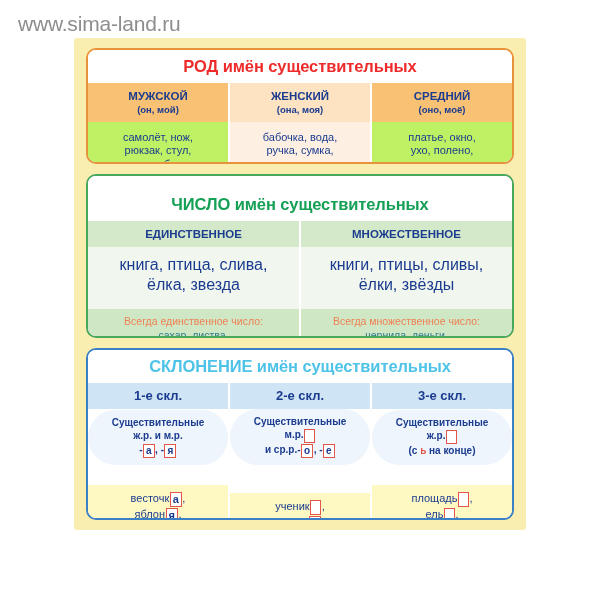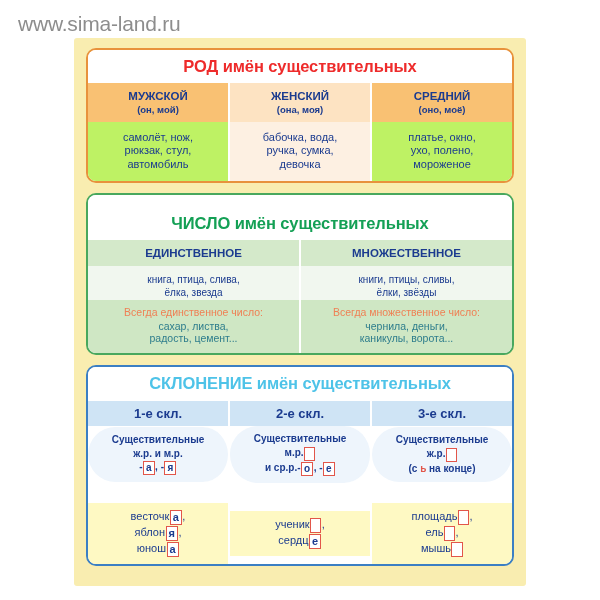--- a/index.html
+++ b/index.html
@@ -21,21 +21,21 @@
     color: #8d8d8d;
     letter-spacing: -0.2px;
     white-space: nowrap;
   }
 
   #poster {
     position: absolute;
     left: 74px;
     top: 38px;
     width: 452px;
-    height: 548px;
+    height: 492px;
     background: #f9edb0;
     border-radius: 3px;
     padding: 10px 12px;
     display: flex;
     flex-direction: column;
     gap: 10px;
   }
 
   
   .card {
@@ -108,22 +108,22 @@
     color: #1b3b8f;
     font-weight: bold;
     font-size: 11.5px;
     padding: 6px 2px;
     border-right: 2px solid #ffffff;
   }
   #card-number .head-row .cell:last-child { border-right: none; }
   #card-number .body-row .cell {
     background: #f1f7ef;
     color: #1b3b8f;
-    font-size: 10px;
-    padding: 8px 3px 1px;
+    font-size: 16px;
+    padding: 8px 3px 15px;
     border-right: 2px solid #ffffff;
   }
   #card-number .body-row .cell:last-child { border-right: none; }
   #card-number .note-row .cell {
     background: #cfe7c4;
     color: #2e7d8c;
     font-size: 10.5px;
     padding: 6px 3px 8px;
     border-right: 2px solid #ffffff;
   }

